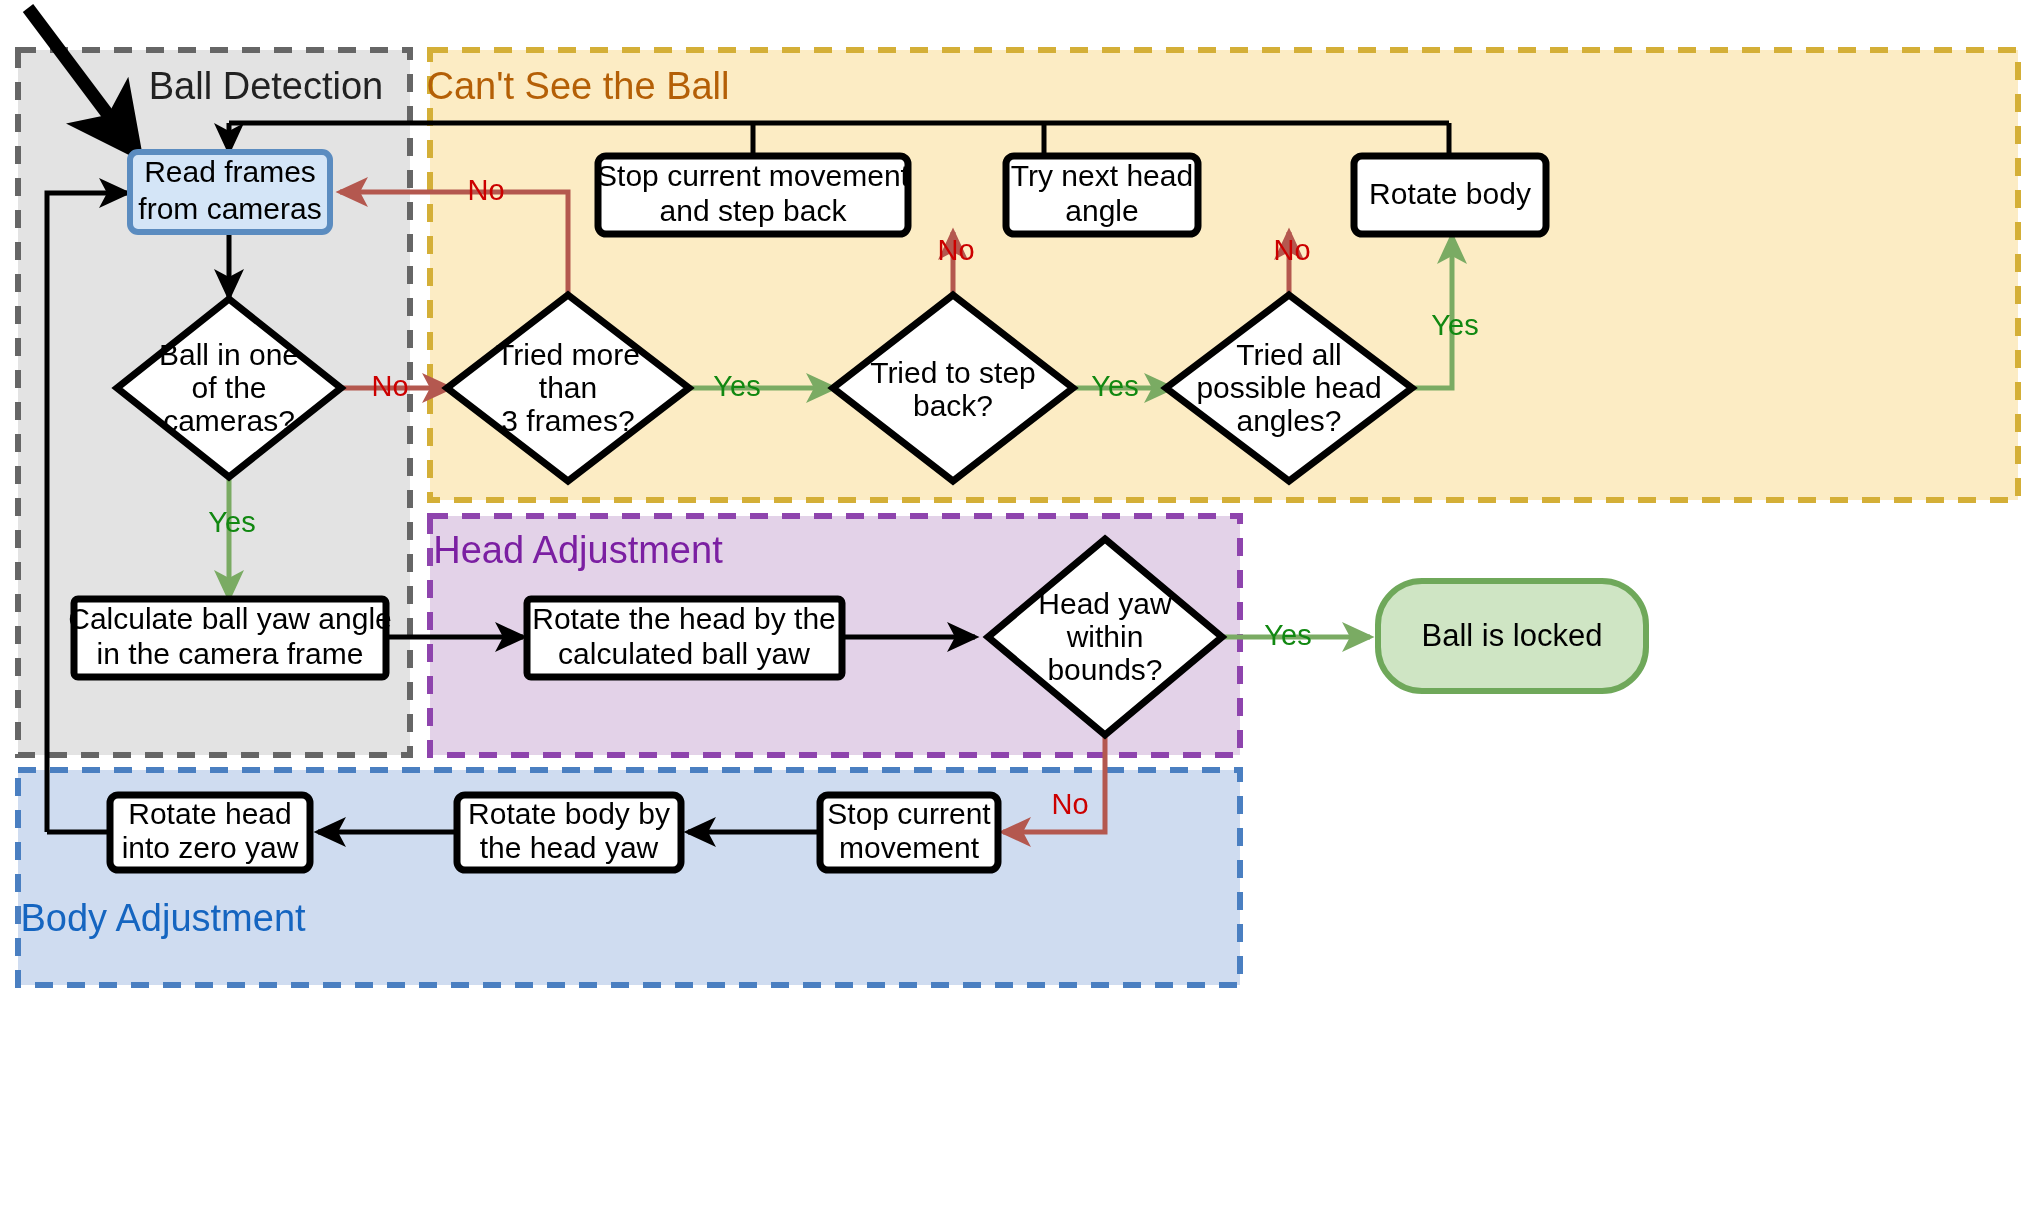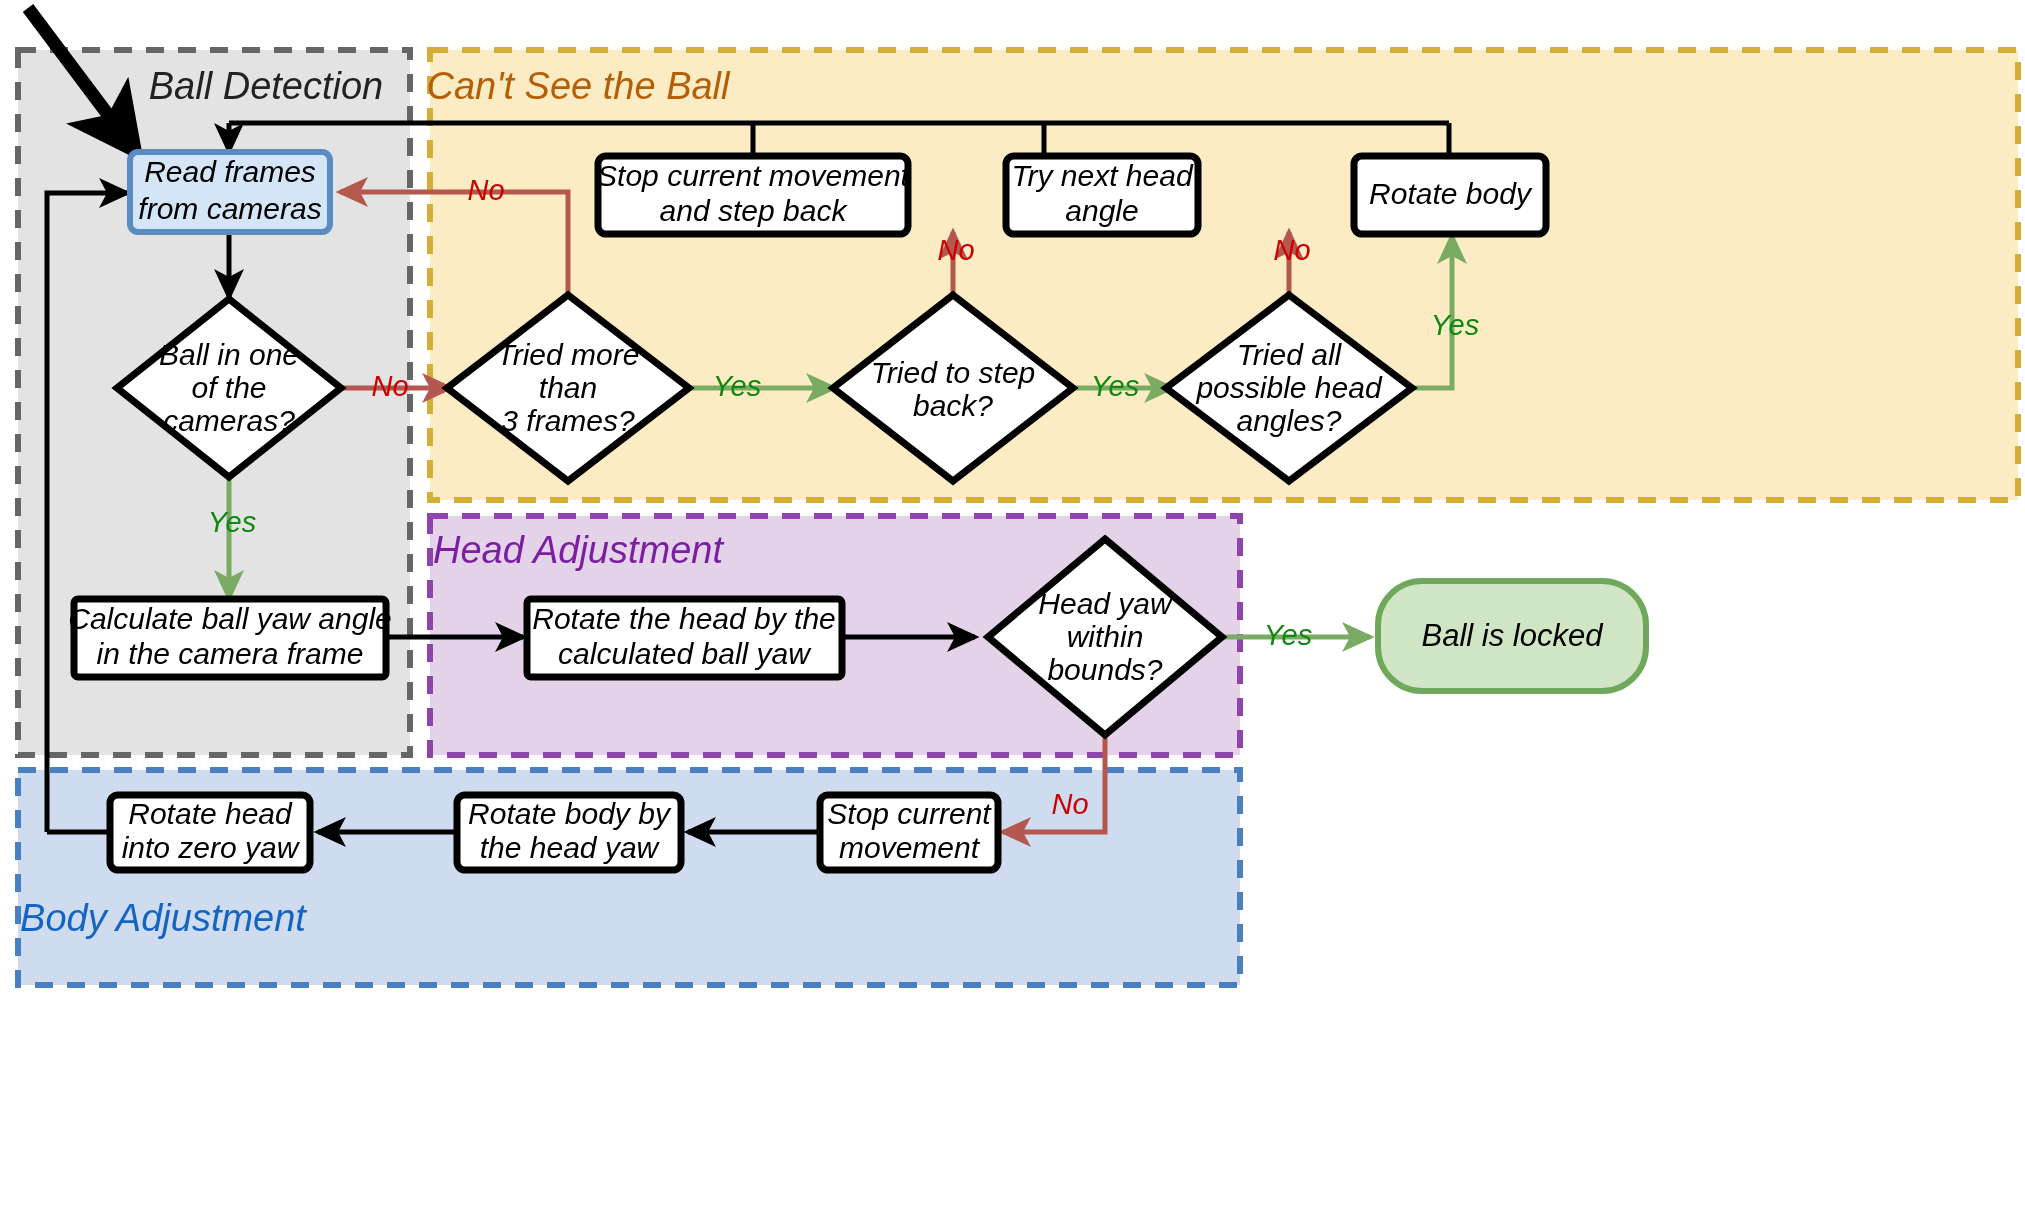--- a/index.html
+++ b/index.html
@@ -10,21 +10,20 @@
   body {
     width: 2025px;
     height: 1225px;
     font-family: "Liberation Sans", sans-serif;
     overflow: hidden;
   }
   #diagram-root {
     position: relative;
     width: 2025px;
     height: 1170px;
-    font-style: italic;
   }
   svg.flow {
     display: block;
     width: 2025px;
     height: 1225px;
   }
   .node-text {
     font-family: "Liberation Sans", sans-serif;
     font-size: 30px;
     fill: #000000;

